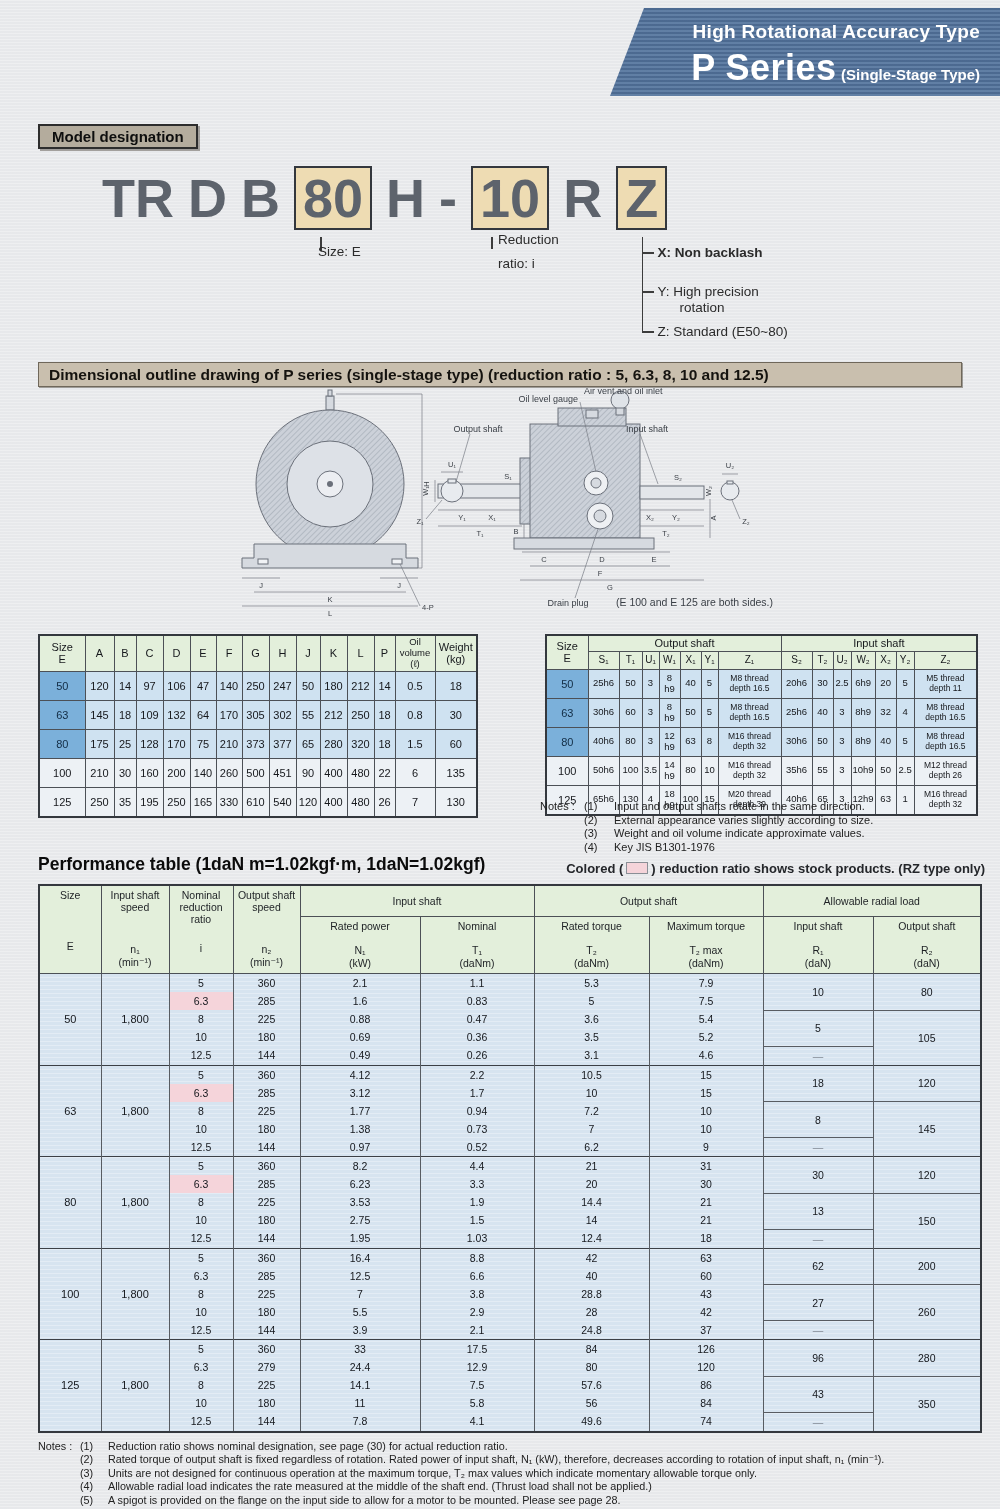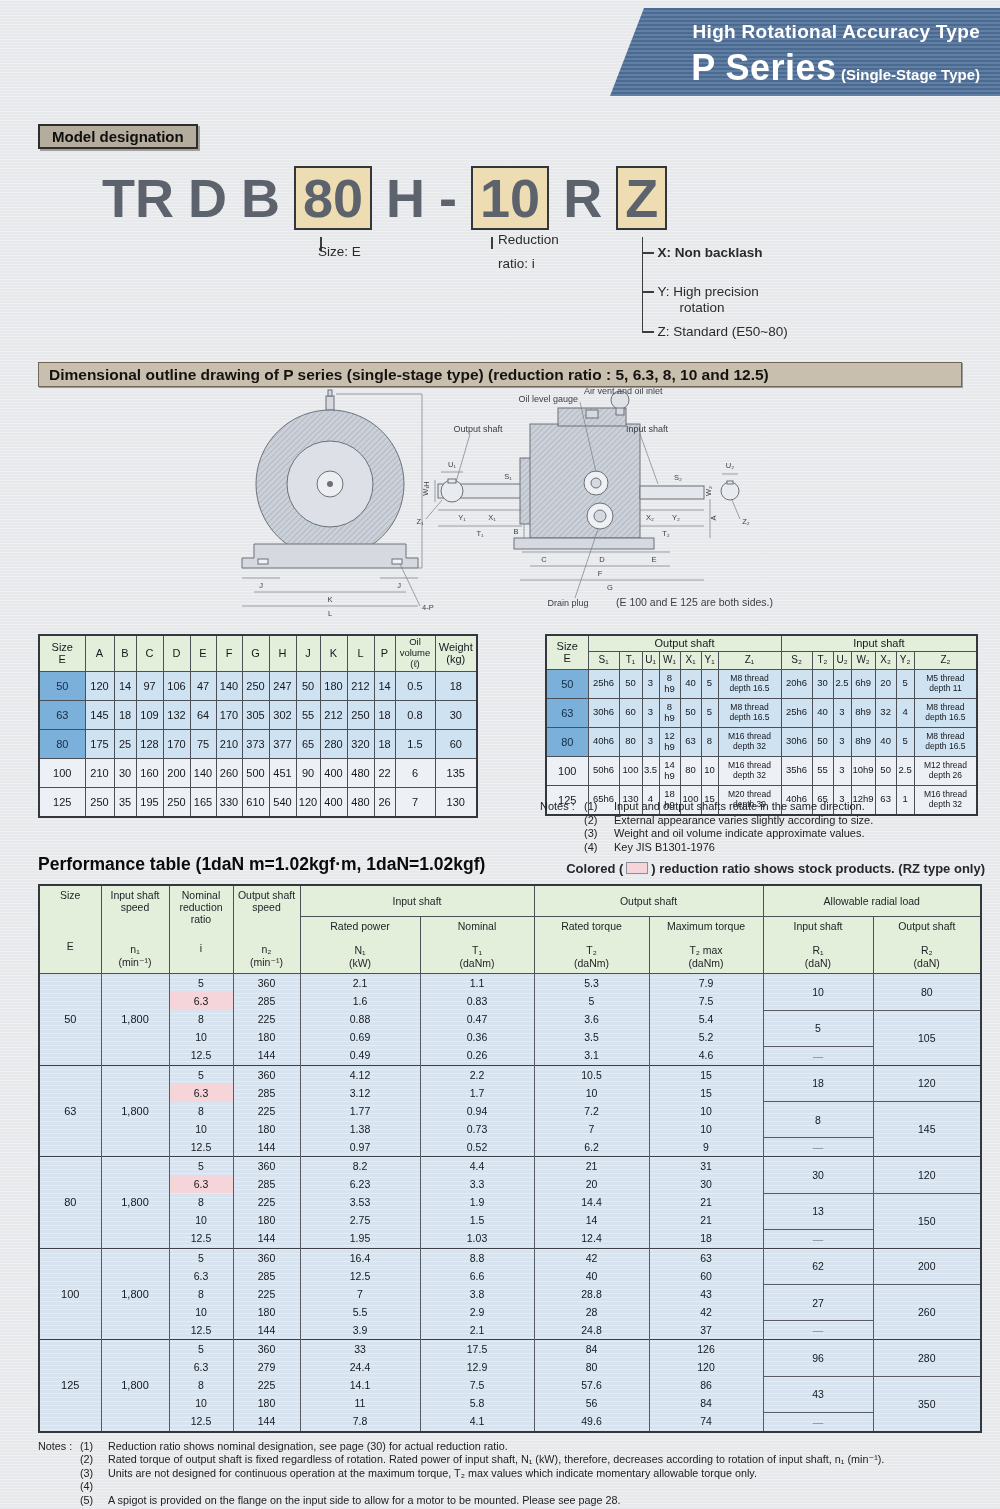--- a/index.html
+++ b/index.html
@@ -913,20 +913,21 @@
         <span class="note-text">Rated torque of output shaft is fixed regardless of rotation. Rated power of input shaft, N₁ (kW), therefore, decreases according to rotation of input shaft, n₁ (min⁻¹).</span>
       </div>
     <div class="note-line">
         <span class="note-prefix"></span>
         <span class="note-num">(3)</span>
         <span class="note-text">Units are not designed for continuous operation at the maximum torque, T₂ max values which indicate momentary allowable torque only.</span>
       </div>
     <div class="note-line">
         <span class="note-prefix"></span>
         <span class="note-num">(4)</span>
+        <span class="note-text">Allowable radial load indicates the rate measured at the middle of the shaft end. (Thrust load shall not be applied.)</span>
       </div>
     <div class="note-line">
         <span class="note-prefix"></span>
         <span class="note-num">(5)</span>
         <span class="note-text">A spigot is provided on the flange on the input side to allow for a motor to be mounted. Please see page 28.</span>
       </div>
   </div>
 
 </div>
 

